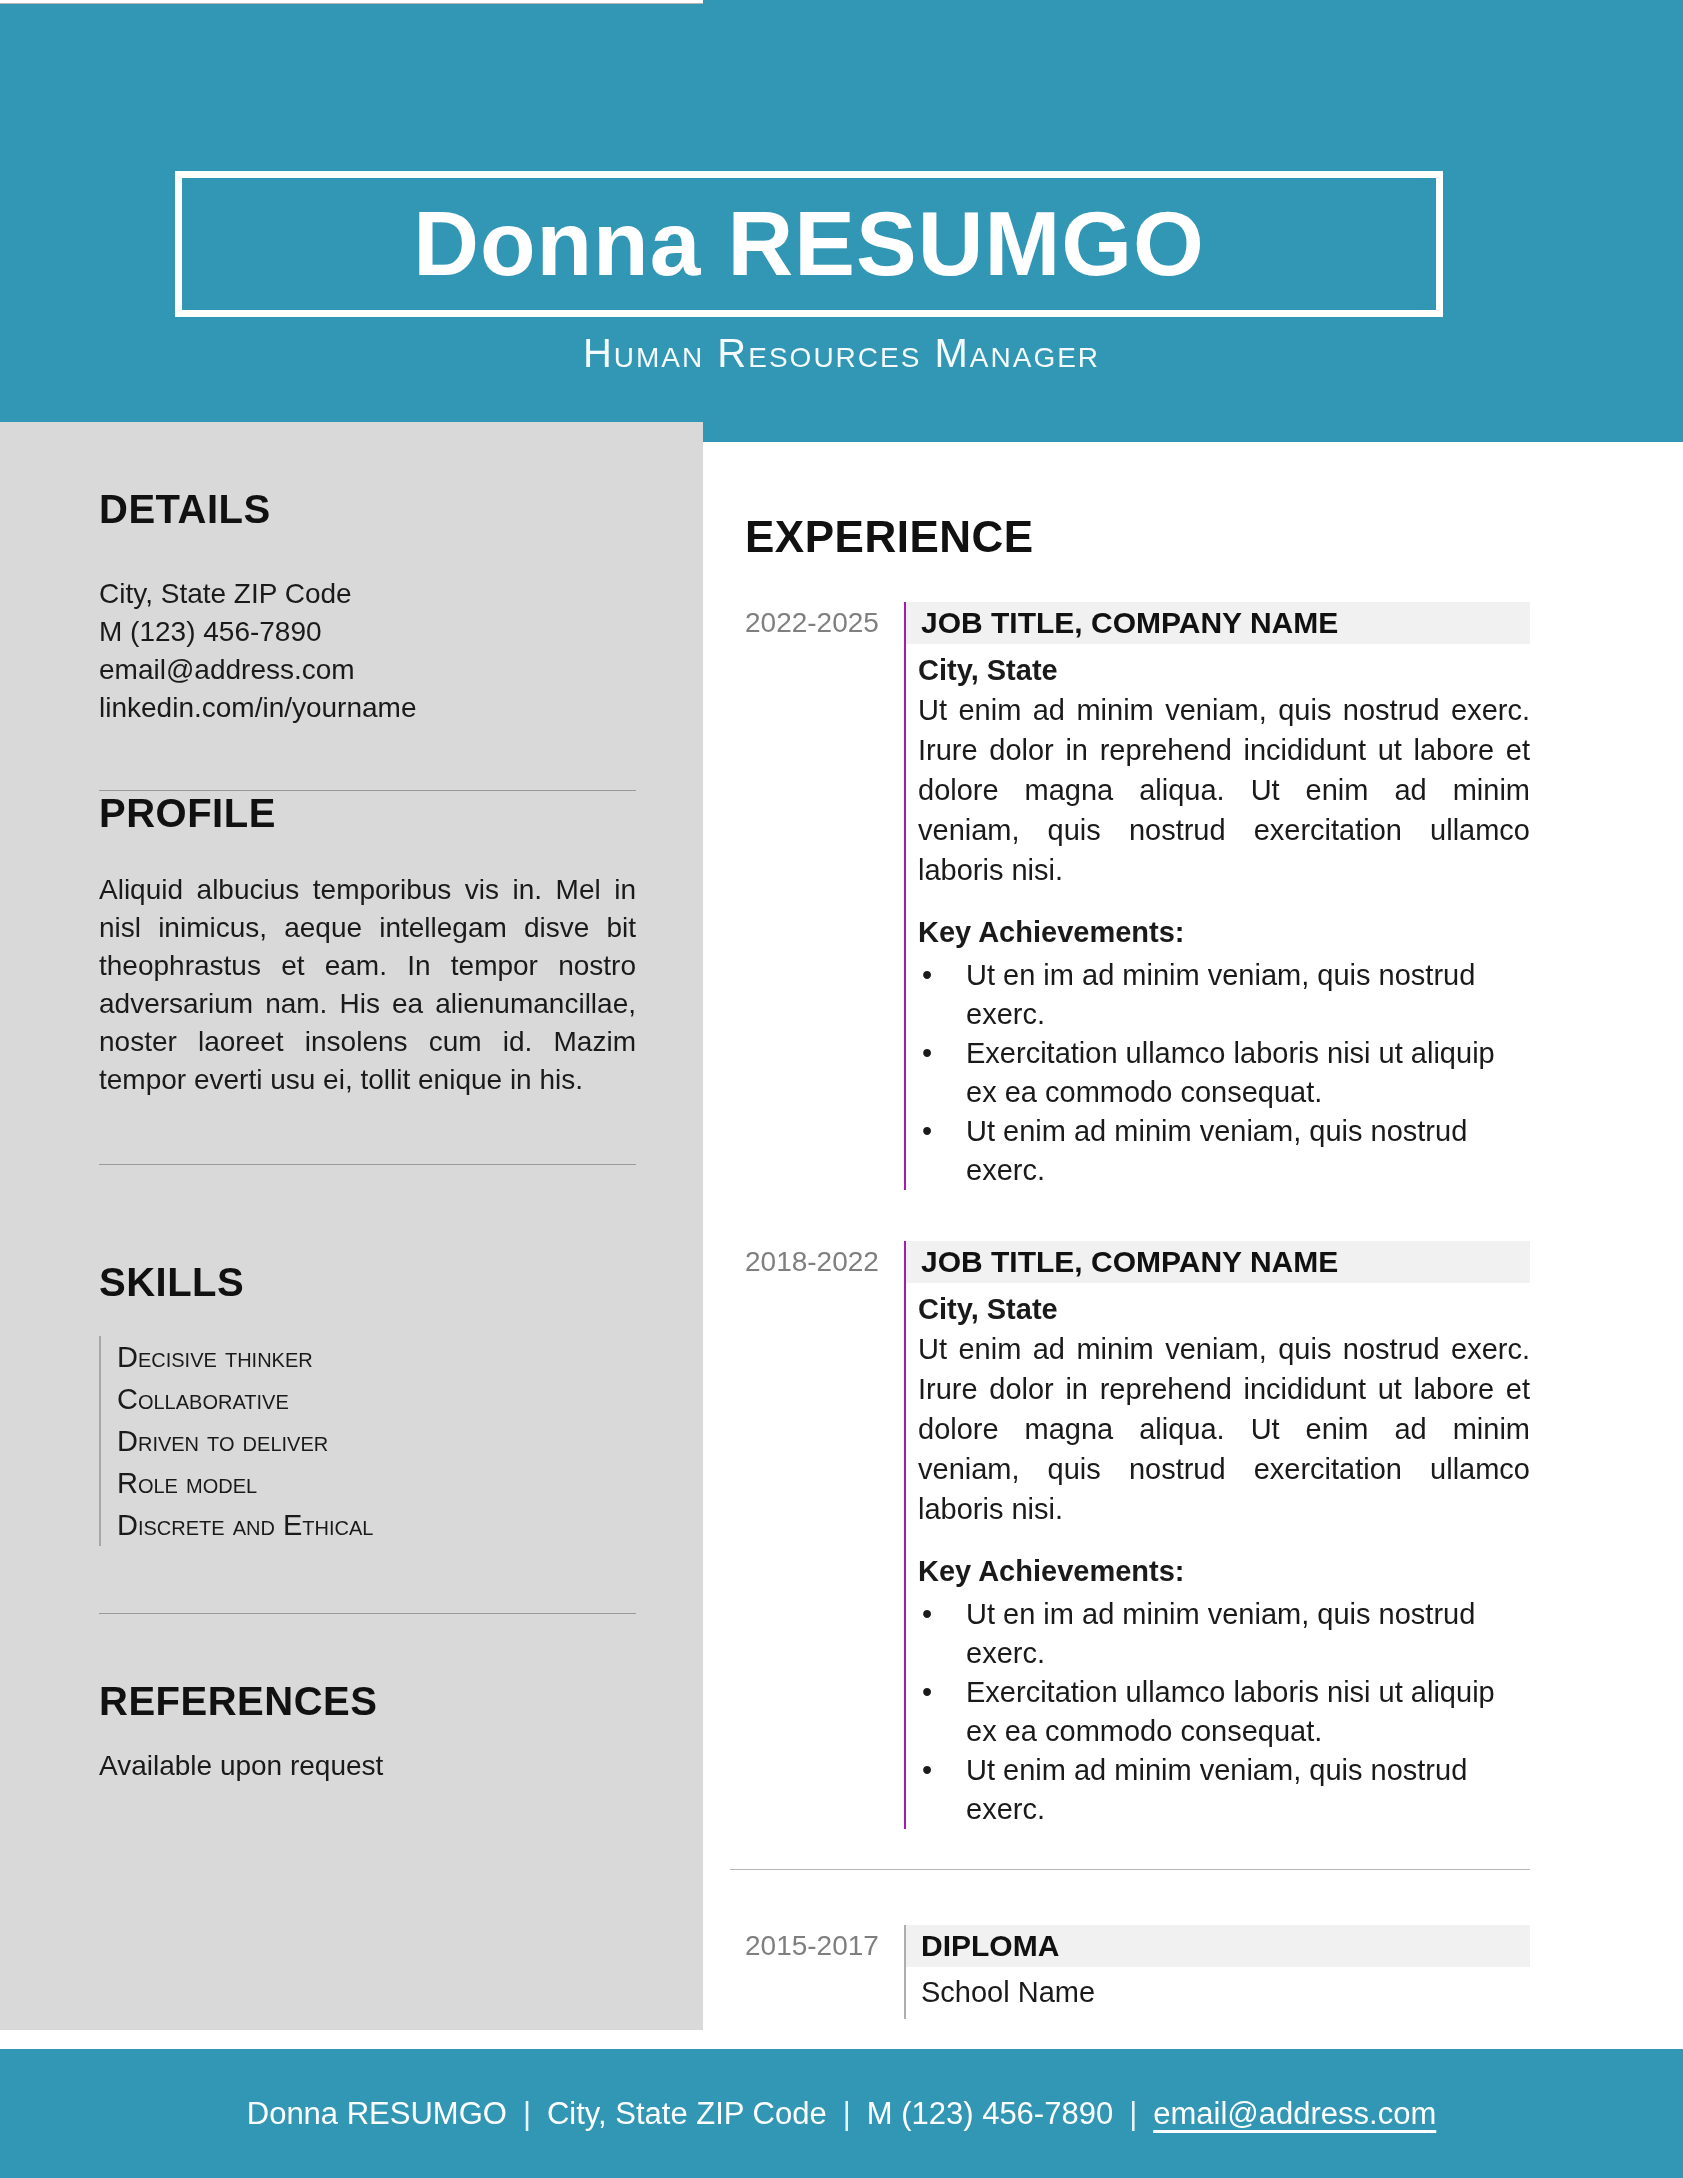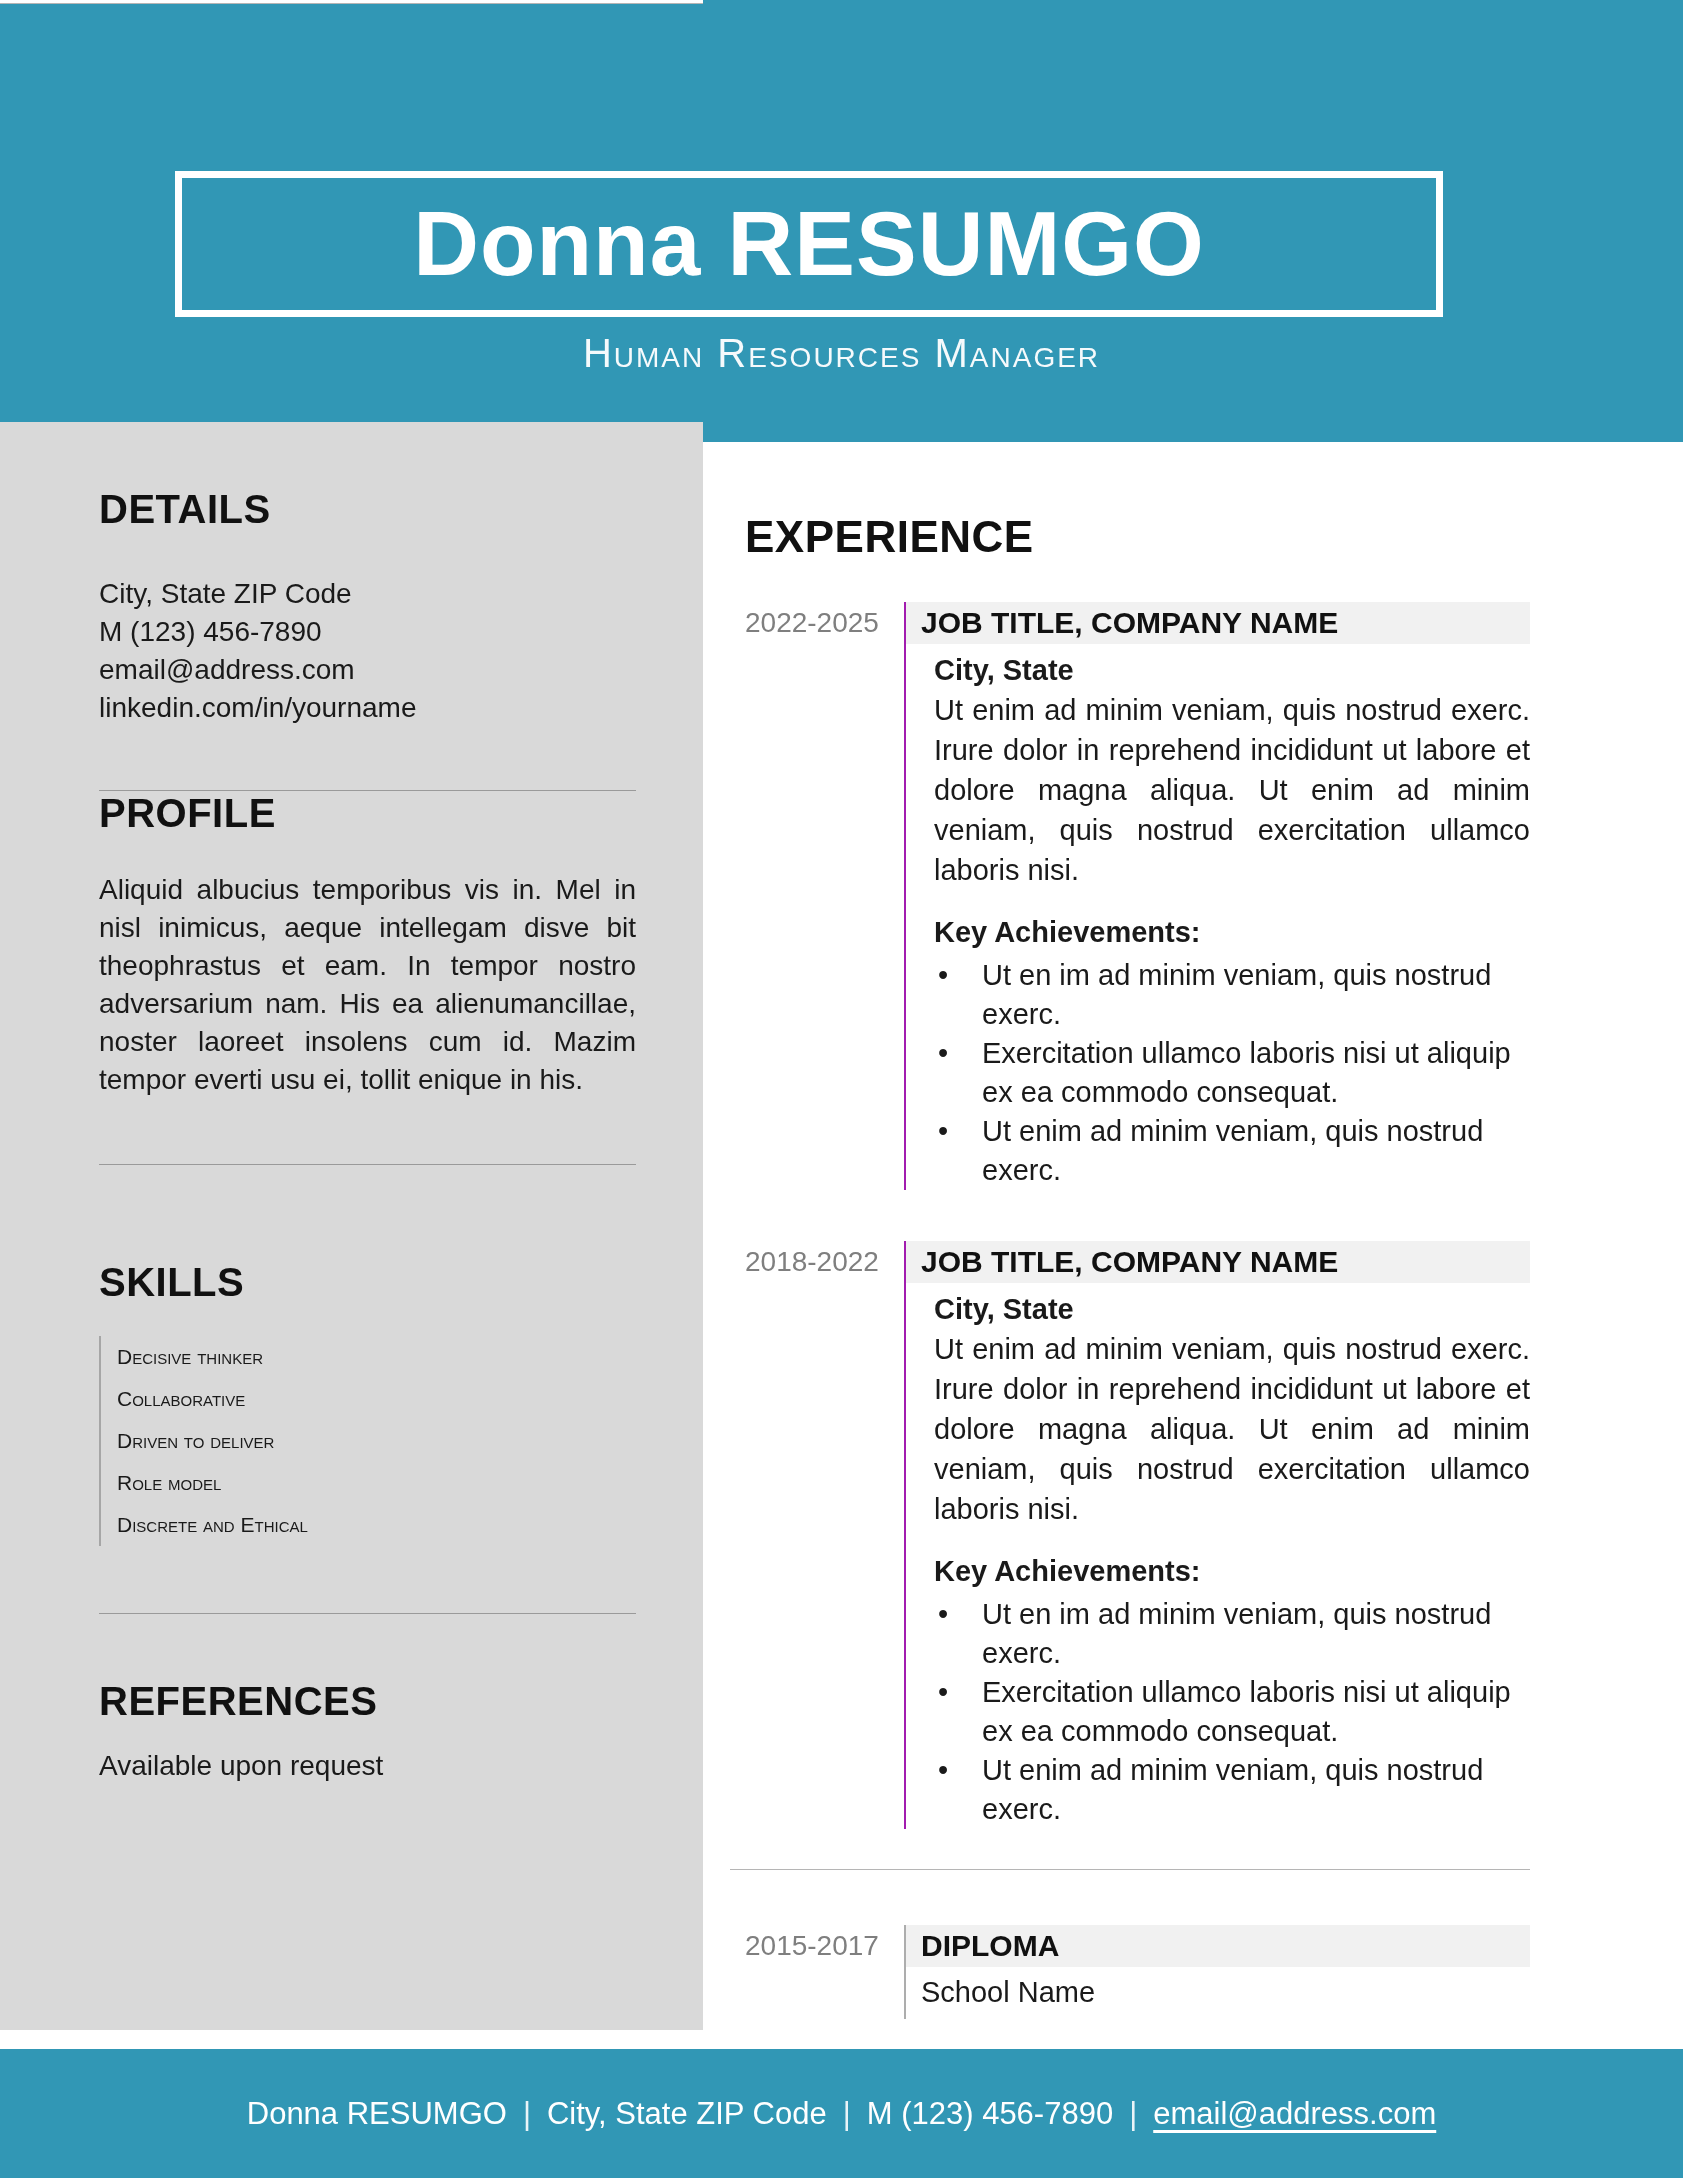--- a/index.html
+++ b/index.html
@@ -23,37 +23,37 @@
   .h-details { margin-top:65px; }
   .detail-lines { margin-top:44px; }
   .detail-line { font-size:28px; line-height:38px; color:#1a1a1a; }
   .sb-divider { height:1px; background:#9a9a9a; }
   .div1 { margin-top:63px; }
   .h-profile { }
   .profile-text { margin-top:36px; font-size:28px; line-height:38px; text-align:justify; color:#1a1a1a; }
   .div2 { margin-top:65px; }
   .h-skills { margin-top:95px; }
   .skills-list { margin-top:32px; border-left:2px solid #a6a6a6; padding-left:16px; }
-  .skill-item { font-size:21px; line-height:42px; font-variant:small-caps; color:#1a1a1a; }
+  .skill-item { font-size:29px; line-height:42px; font-variant:small-caps; color:#1a1a1a; }
   .div3 { margin-top:67px; }
   .h-references { margin-top:65px; }
   .ref-text { margin-top:24px; font-size:28px; line-height:38px; color:#1a1a1a; }
 
   
   .main { position:absolute; top:442px; left:703px; width:928px; height:1608px; background:#ffffff;
           padding:0 101px 0 42px; }
   .main-h2 { font-size:44px; font-weight:700; line-height:51px; color:#111; letter-spacing:0.5px; }
   .h-experience { margin-top:69px; }
   .job-row { display:flex; margin-top:40px; }
   .job-row.second { margin-top:51px; }
   .dates { width:159px; flex:none; color:#7f7f7f; font-size:28px; padding-top:5px; }
   .job-content { flex:1; border-left:2px solid #a21caf; }
   .banner { background:#f1f1f1; height:42px; line-height:42px; padding-left:15px;
             font-size:30px; font-weight:700; color:#111; }
-  .job-inner { padding-left:28px; }
+  .job-inner { padding-left:12px; }
   .loc { font-weight:700; font-size:29px; line-height:36px; margin-top:8px; }
   .desc { font-size:29px; line-height:40px; text-align:justify; margin-top:2px; color:#1a1a1a; }
   .key-label { font-weight:700; font-size:29px; line-height:40px; margin-top:22px; }
   .bullets { margin-top:4px; }
   .bullet { display:flex; font-size:29px; line-height:39px; color:#1a1a1a; }
   .dot { width:48px; flex:none; padding-left:4px; }
   .btxt { flex:1; }
   .main-divider { margin:40px 0 0 -15px; height:1px; background:#b5b5b5; }
   .h-education { margin-top:44px; }
   .edu-row { display:flex; margin-top:55px; }

